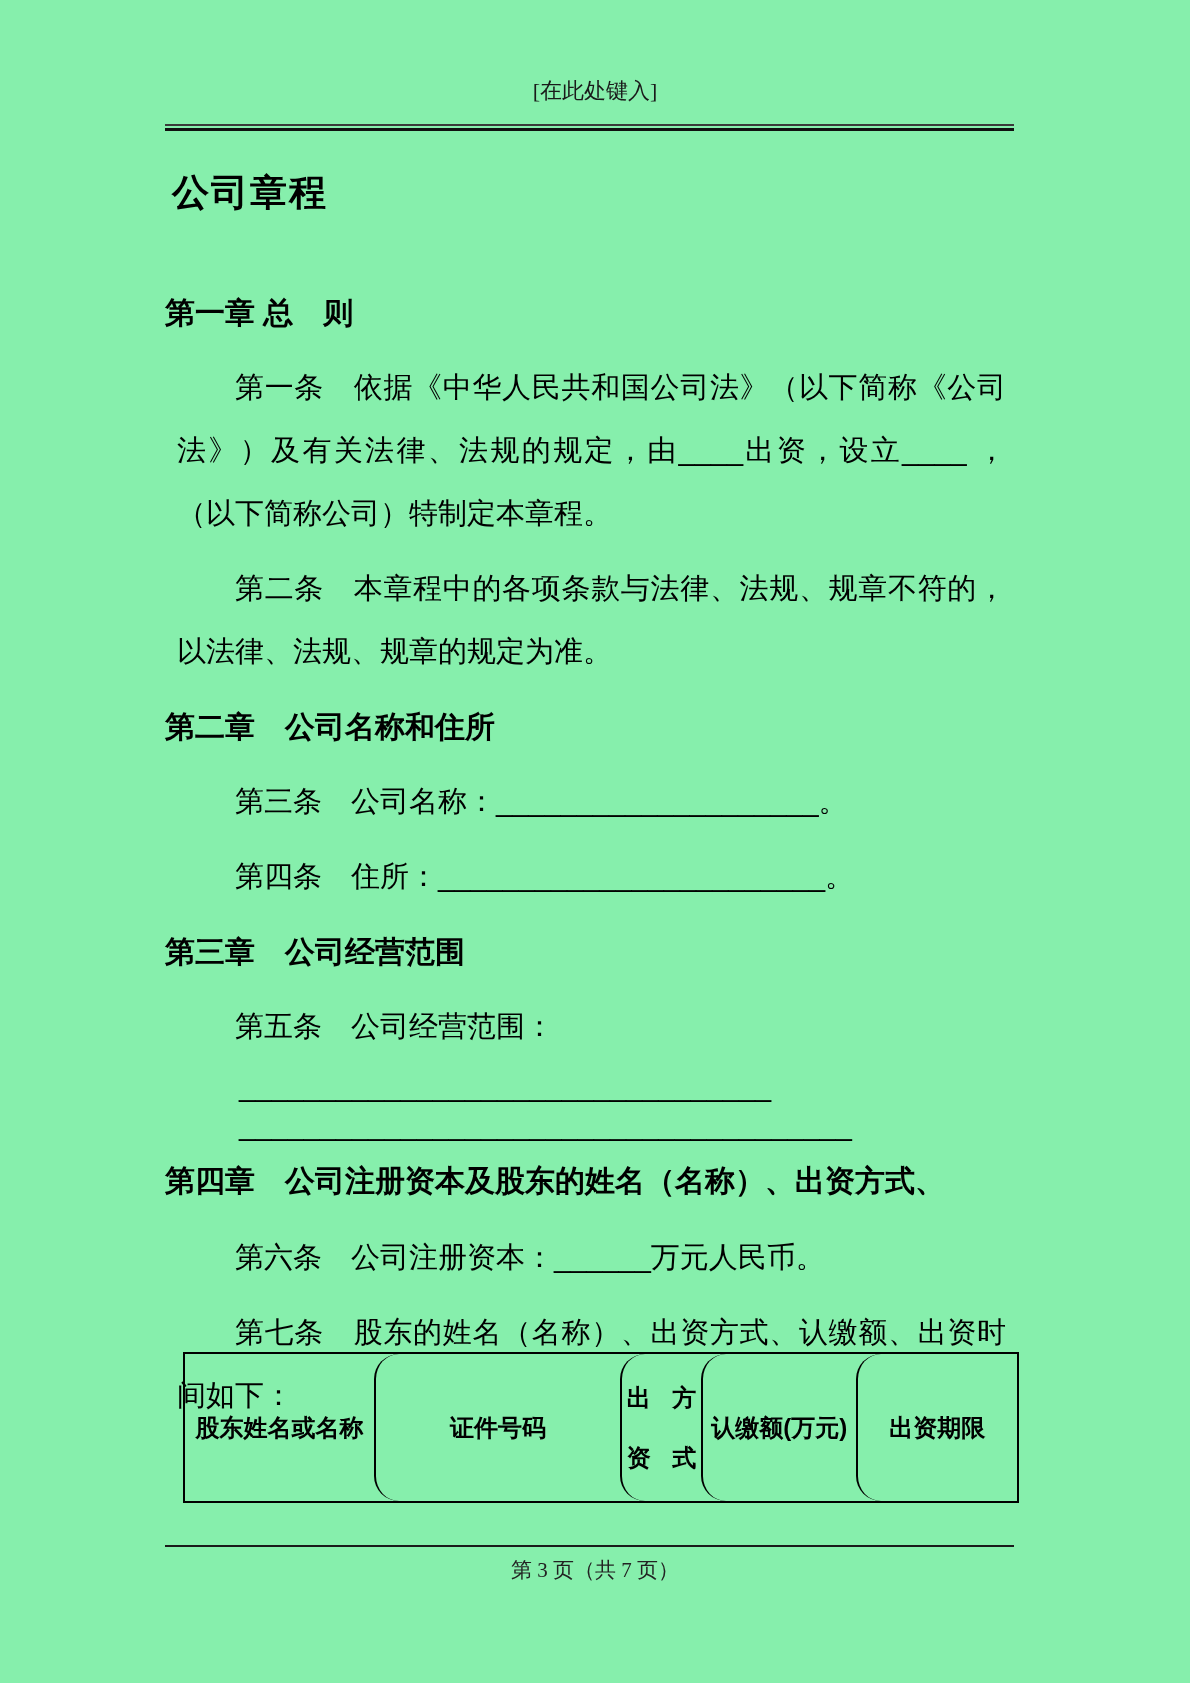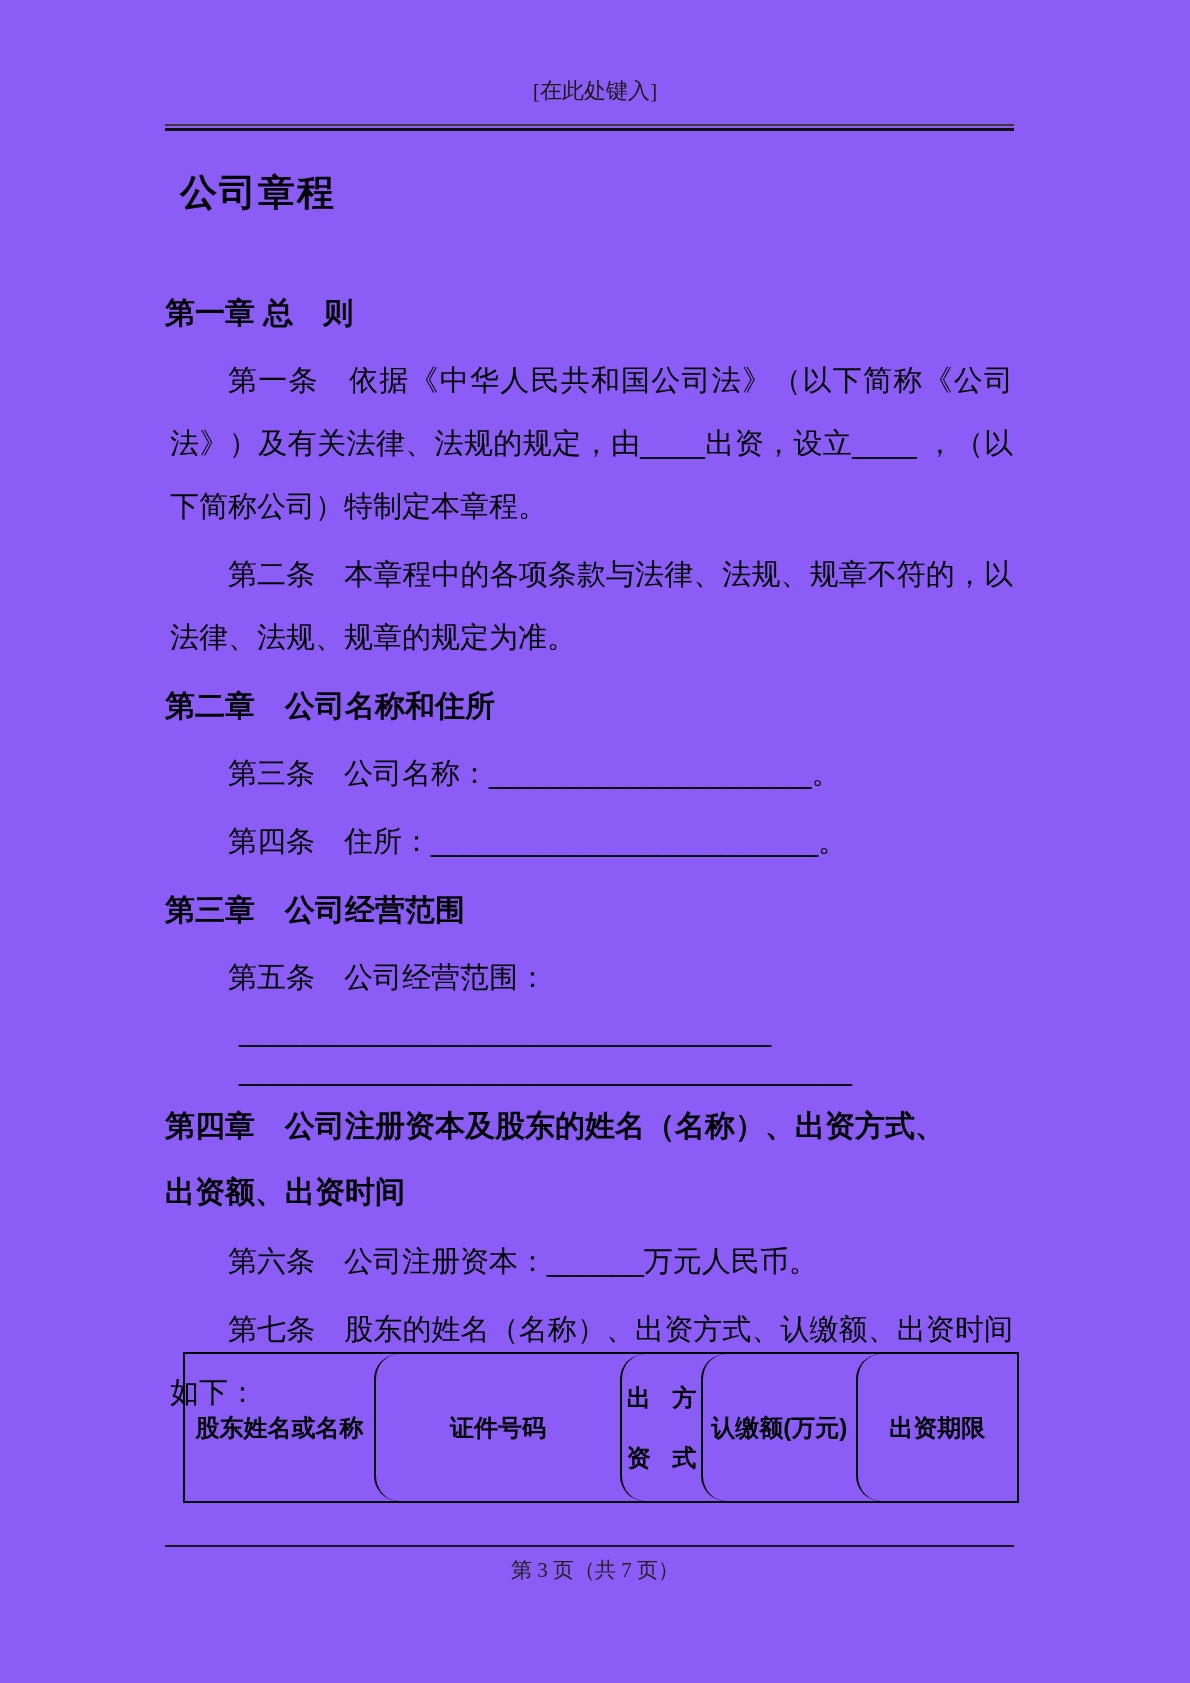--- a/index.html
+++ b/index.html
@@ -4,21 +4,21 @@
 <style>
   html, body {
     margin: 0;
     padding: 0;
     background: #ffffff;
   }
   .page {
     position: relative;
     width: 1190px;
     height: 1683px;
-    background: #8b5cf6;
+    background: #86efac;
     color: #000000;
     font-family: "Liberation Sans", sans-serif;
     overflow: hidden;
   }
   
   .page-header-text {
     position: absolute;
     top: 76px;
     left: 0;
     width: 100%;
@@ -33,21 +33,21 @@
     left: 165px;
     width: 849px;
     height: 2px;
     border-top: 2px solid #3a3a3a;
     border-bottom: 3px solid #101010;
   }
   
   .doc-title {
     position: absolute;
     top: 168px;
-    left: 180px;
+    left: 172px;
     font-size: 37px;
     font-weight: bold;
     letter-spacing: 2px;
   }
   
   .content {
     position: absolute;
     top: 281px;
     left: 165px;
     width: 853px;
@@ -60,21 +60,21 @@
     margin: 0;
   }
   .chapter-heading-multiline {
     line-height: 66px;
   }
   .para {
     font-size: 29px;
     line-height: 63px;
     text-align: justify;
     text-indent: 58px;
-    margin: 5px;
+    margin: 12px;
   }
   .serif-text {
     font-family: "Liberation Serif", serif;
   }
   .blank-row {
     font-size: 29px;
     line-height: 33px;
     margin: 6px;
     text-indent: 68px;
     white-space: nowrap;
@@ -144,21 +144,20 @@
     <p class="para">第二条　本章程中的各项条款与法律、法规、规章不符的，以法律、法规、规章的规定为准。</p>
     <div class="chapter-heading">第二章　公司名称和住所</div>
     <p class="para">第三条　公司名称：____________________。</p>
     <p class="para">第四条　住所：________________________。</p>
     <div class="chapter-heading">第三章　公司经营范围</div>
     <p class="para serif-text">第五条　公司经营范围：</p>
     <p class="blank-row">_________________________________</p>
     <p class="blank-row">______________________________________</p>
     <div class="chapter-heading chapter-heading-multiline">
       <div>第四章　公司注册资本及股东的姓名（名称）、出资方式、</div>
-      <div>出资额、出资时间</div>
     </div>
     <p class="para">第六条　公司注册资本：______万元人民币。</p>
     <p class="para">第七条　股东的姓名（名称）、出资方式、认缴额、出资时间如下：</p>
   </div>
 
   <div class="shareholder-table">
     <div class="table-col col-1">
       <div>股东姓名</div>
       <div>或名称</div>
     </div>

